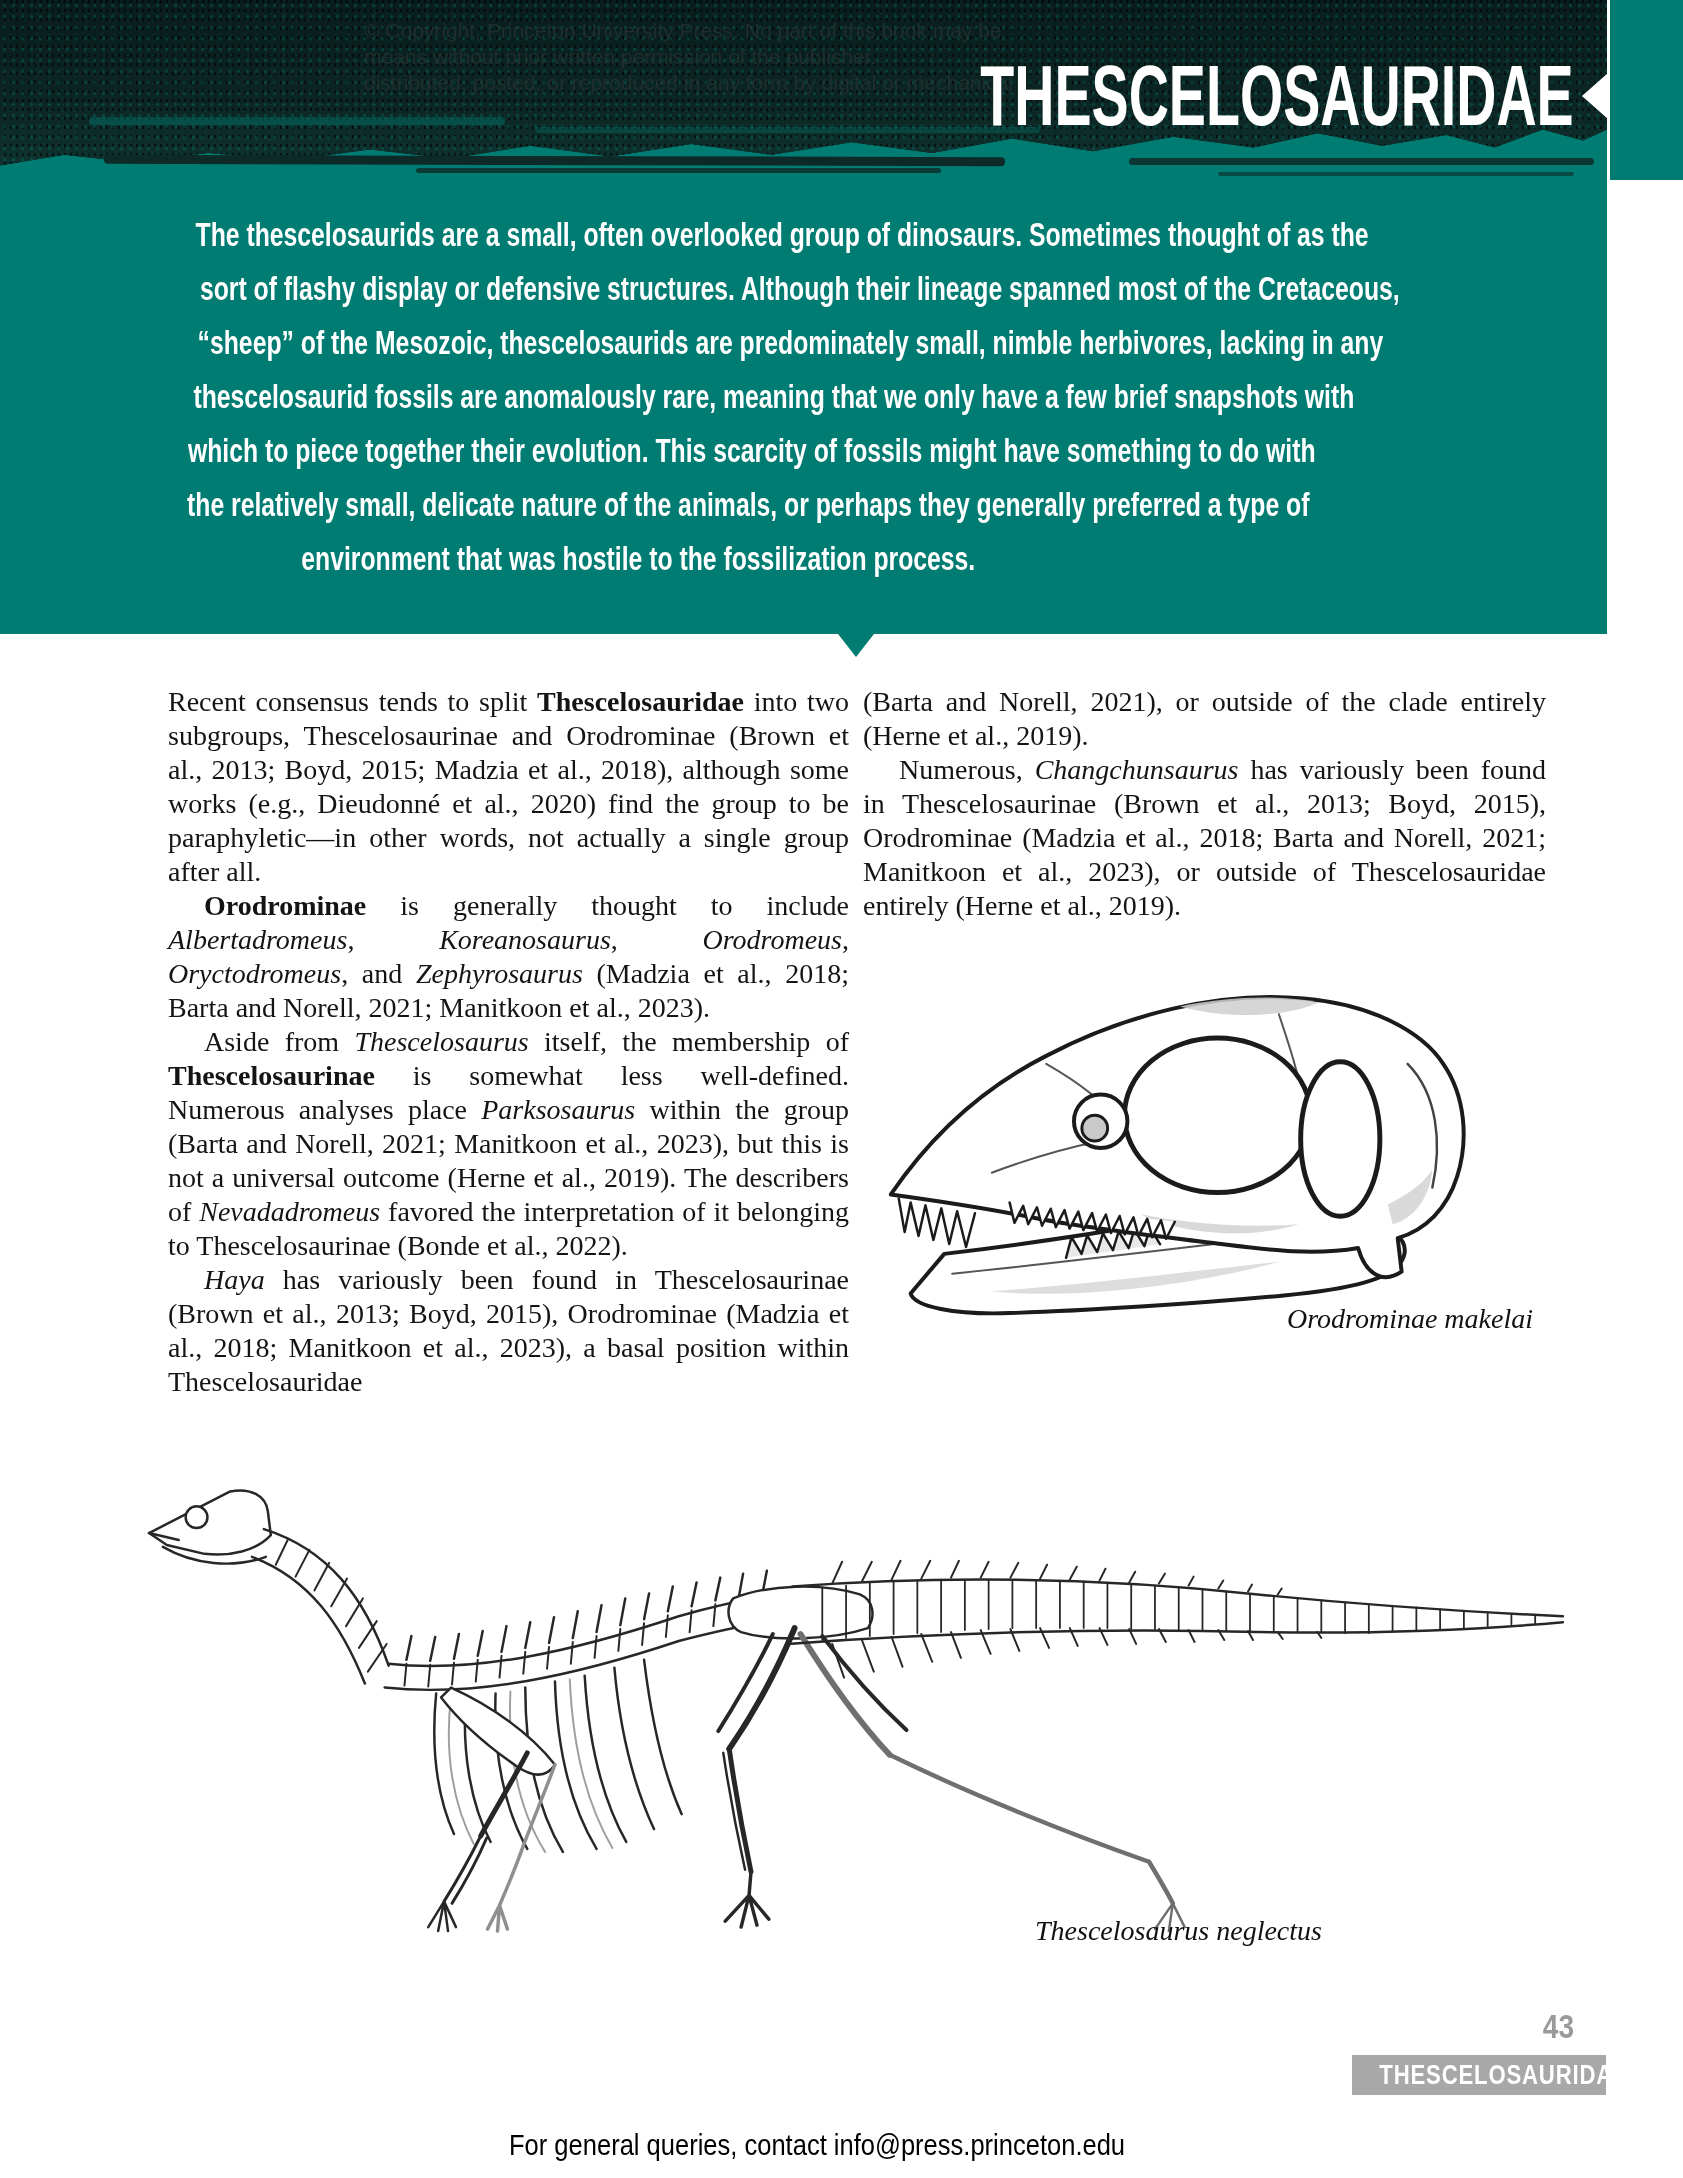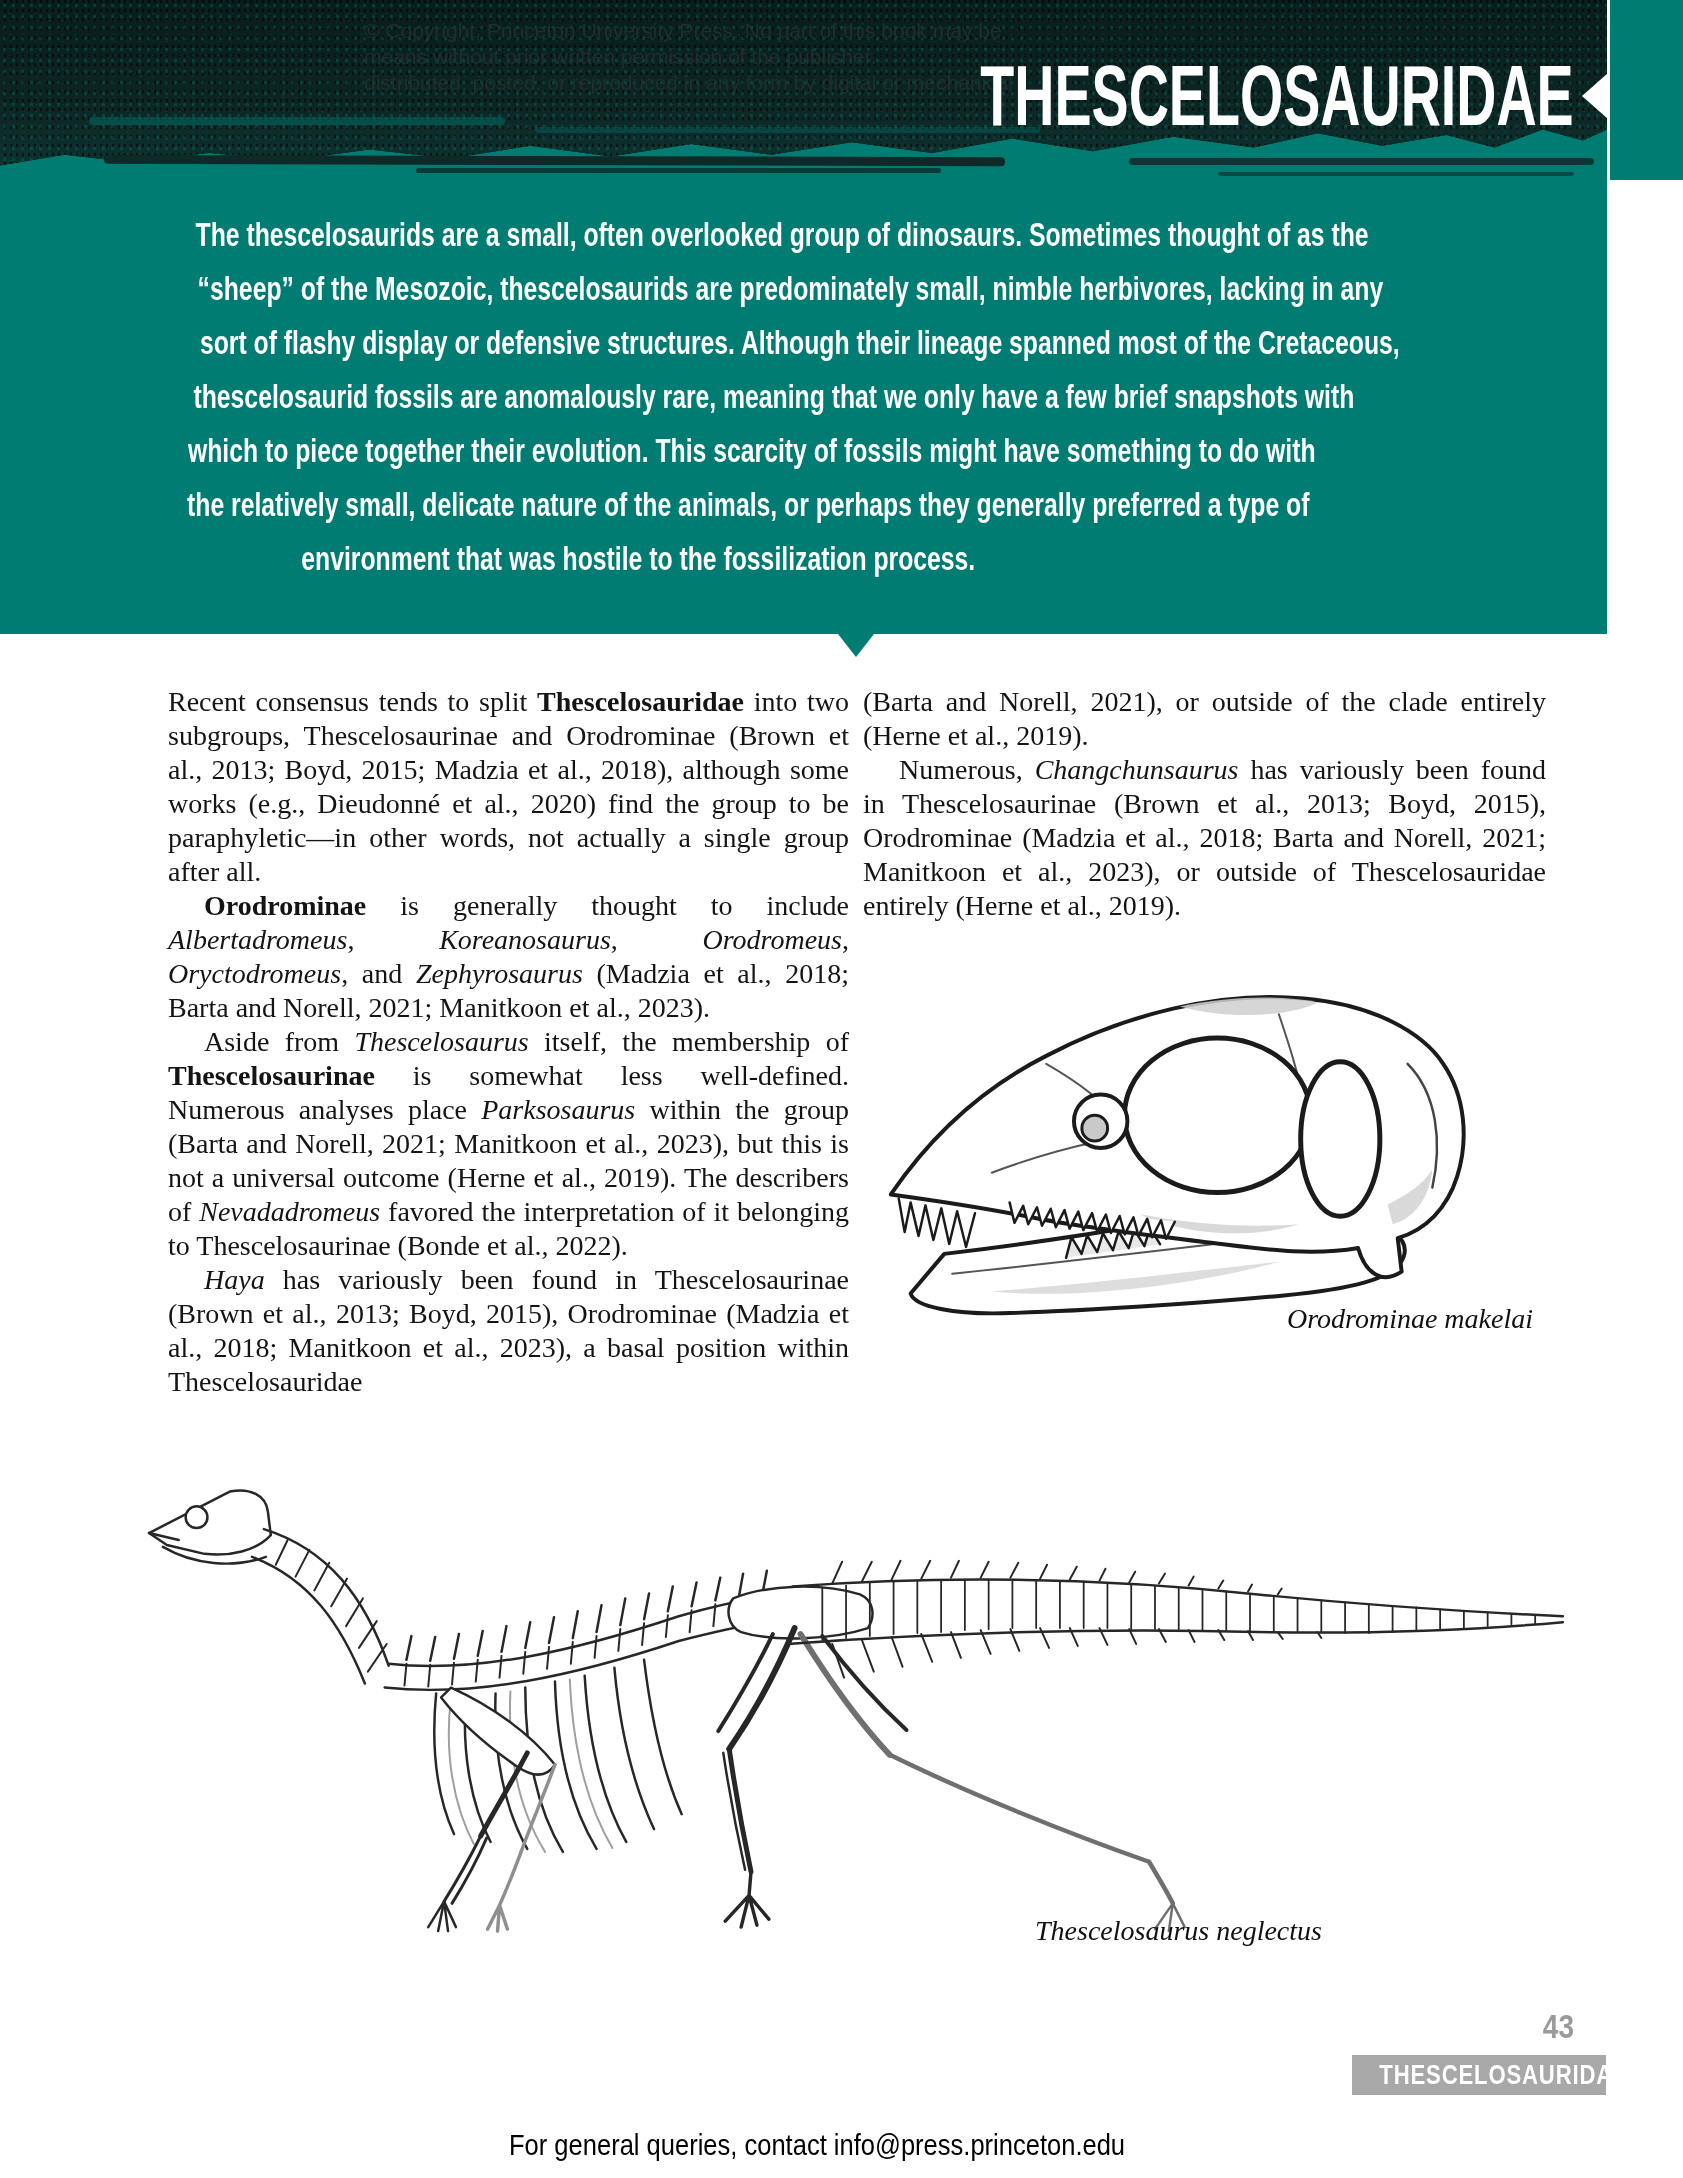--- a/index.html
+++ b/index.html
@@ -91,22 +91,22 @@
   <div>distributed, posted, or reproduced in any form by digital or mechanical</div>
 </div>
 
 <svg class="abs page-title-svg" width="594" height="91" viewBox="0 0 600 92">
   <text x="0" y="76" font-family="'Liberation Sans',sans-serif" font-weight="bold" font-size="86" fill="#ffffff" textLength="600" lengthAdjust="spacingAndGlyphs">THESCELOSAURIDAE</text>
 </svg>
 <div class="abs title-arrow"></div>
 
 <div class="abs intro">
     <div class="intro-line"><span>The thescelosaurids are a small, often overlooked group of dinosaurs. Sometimes thought of as the</span></div>
+    <div class="intro-line"><span>sort of flashy display or defensive structures. Although their lineage spanned most of the Cretaceous,</span></div>
     <div class="intro-line"><span>“sheep” of the Mesozoic, thescelosaurids are predominately small, nimble herbivores, lacking in any</span></div>
-    <div class="intro-line"><span>sort of flashy display or defensive structures. Although their lineage spanned most of the Cretaceous,</span></div>
     <div class="intro-line"><span>thescelosaurid fossils are anomalously rare, meaning that we only have a few brief snapshots with</span></div>
     <div class="intro-line"><span>which to piece together their evolution. This scarcity of fossils might have something to do with</span></div>
     <div class="intro-line"><span>the relatively small, delicate nature of the animals, or perhaps they generally preferred a type of</span></div>
     <div class="intro-line"><span>environment that was hostile to the fossilization process.</span></div>
   </div>
 
 <div class="abs col col-left">
     <p class="para"><span>Recent consensus tends to split </span><span class="b">Thescelosauridae</span><span> into two subgroups, Thescelosaurinae and Orodrominae (Brown et al., 2013; Boyd, 2015; Madzia et al., 2018), although some works (e.g., Dieudonné et al., 2020) find the group to be paraphyletic—in other words, not actually a single group after all.</span></p>
     <p class="para indent"><span class="b">Orodrominae</span><span> is generally thought to include </span><span class="i">Albertadromeus</span><span>, </span><span class="i">Koreanosaurus</span><span>, </span><span class="i">Orodromeus</span><span>, </span><span class="i">Oryctodromeus</span><span>, and </span><span class="i">Zephyrosaurus</span><span> (Madzia et al., 2018; Barta and Norell, 2021; Manitkoon et al., 2023).</span></p>
     <p class="para indent"><span>Aside from </span><span class="i">Thescelosaurus</span><span> itself, the membership of </span><span class="b">Thescelosaurinae</span><span> is somewhat less well-defined. Numerous analyses place </span><span class="i">Parksosaurus</span><span> within the group (Barta and Norell, 2021; Manitkoon et al., 2023), but this is not a universal outcome (Herne et al., 2019). The describers of </span><span class="i">Nevadadromeus</span><span> favored the interpretation of it belonging to Thescelosaurinae (Bonde et al., 2022).</span></p>

